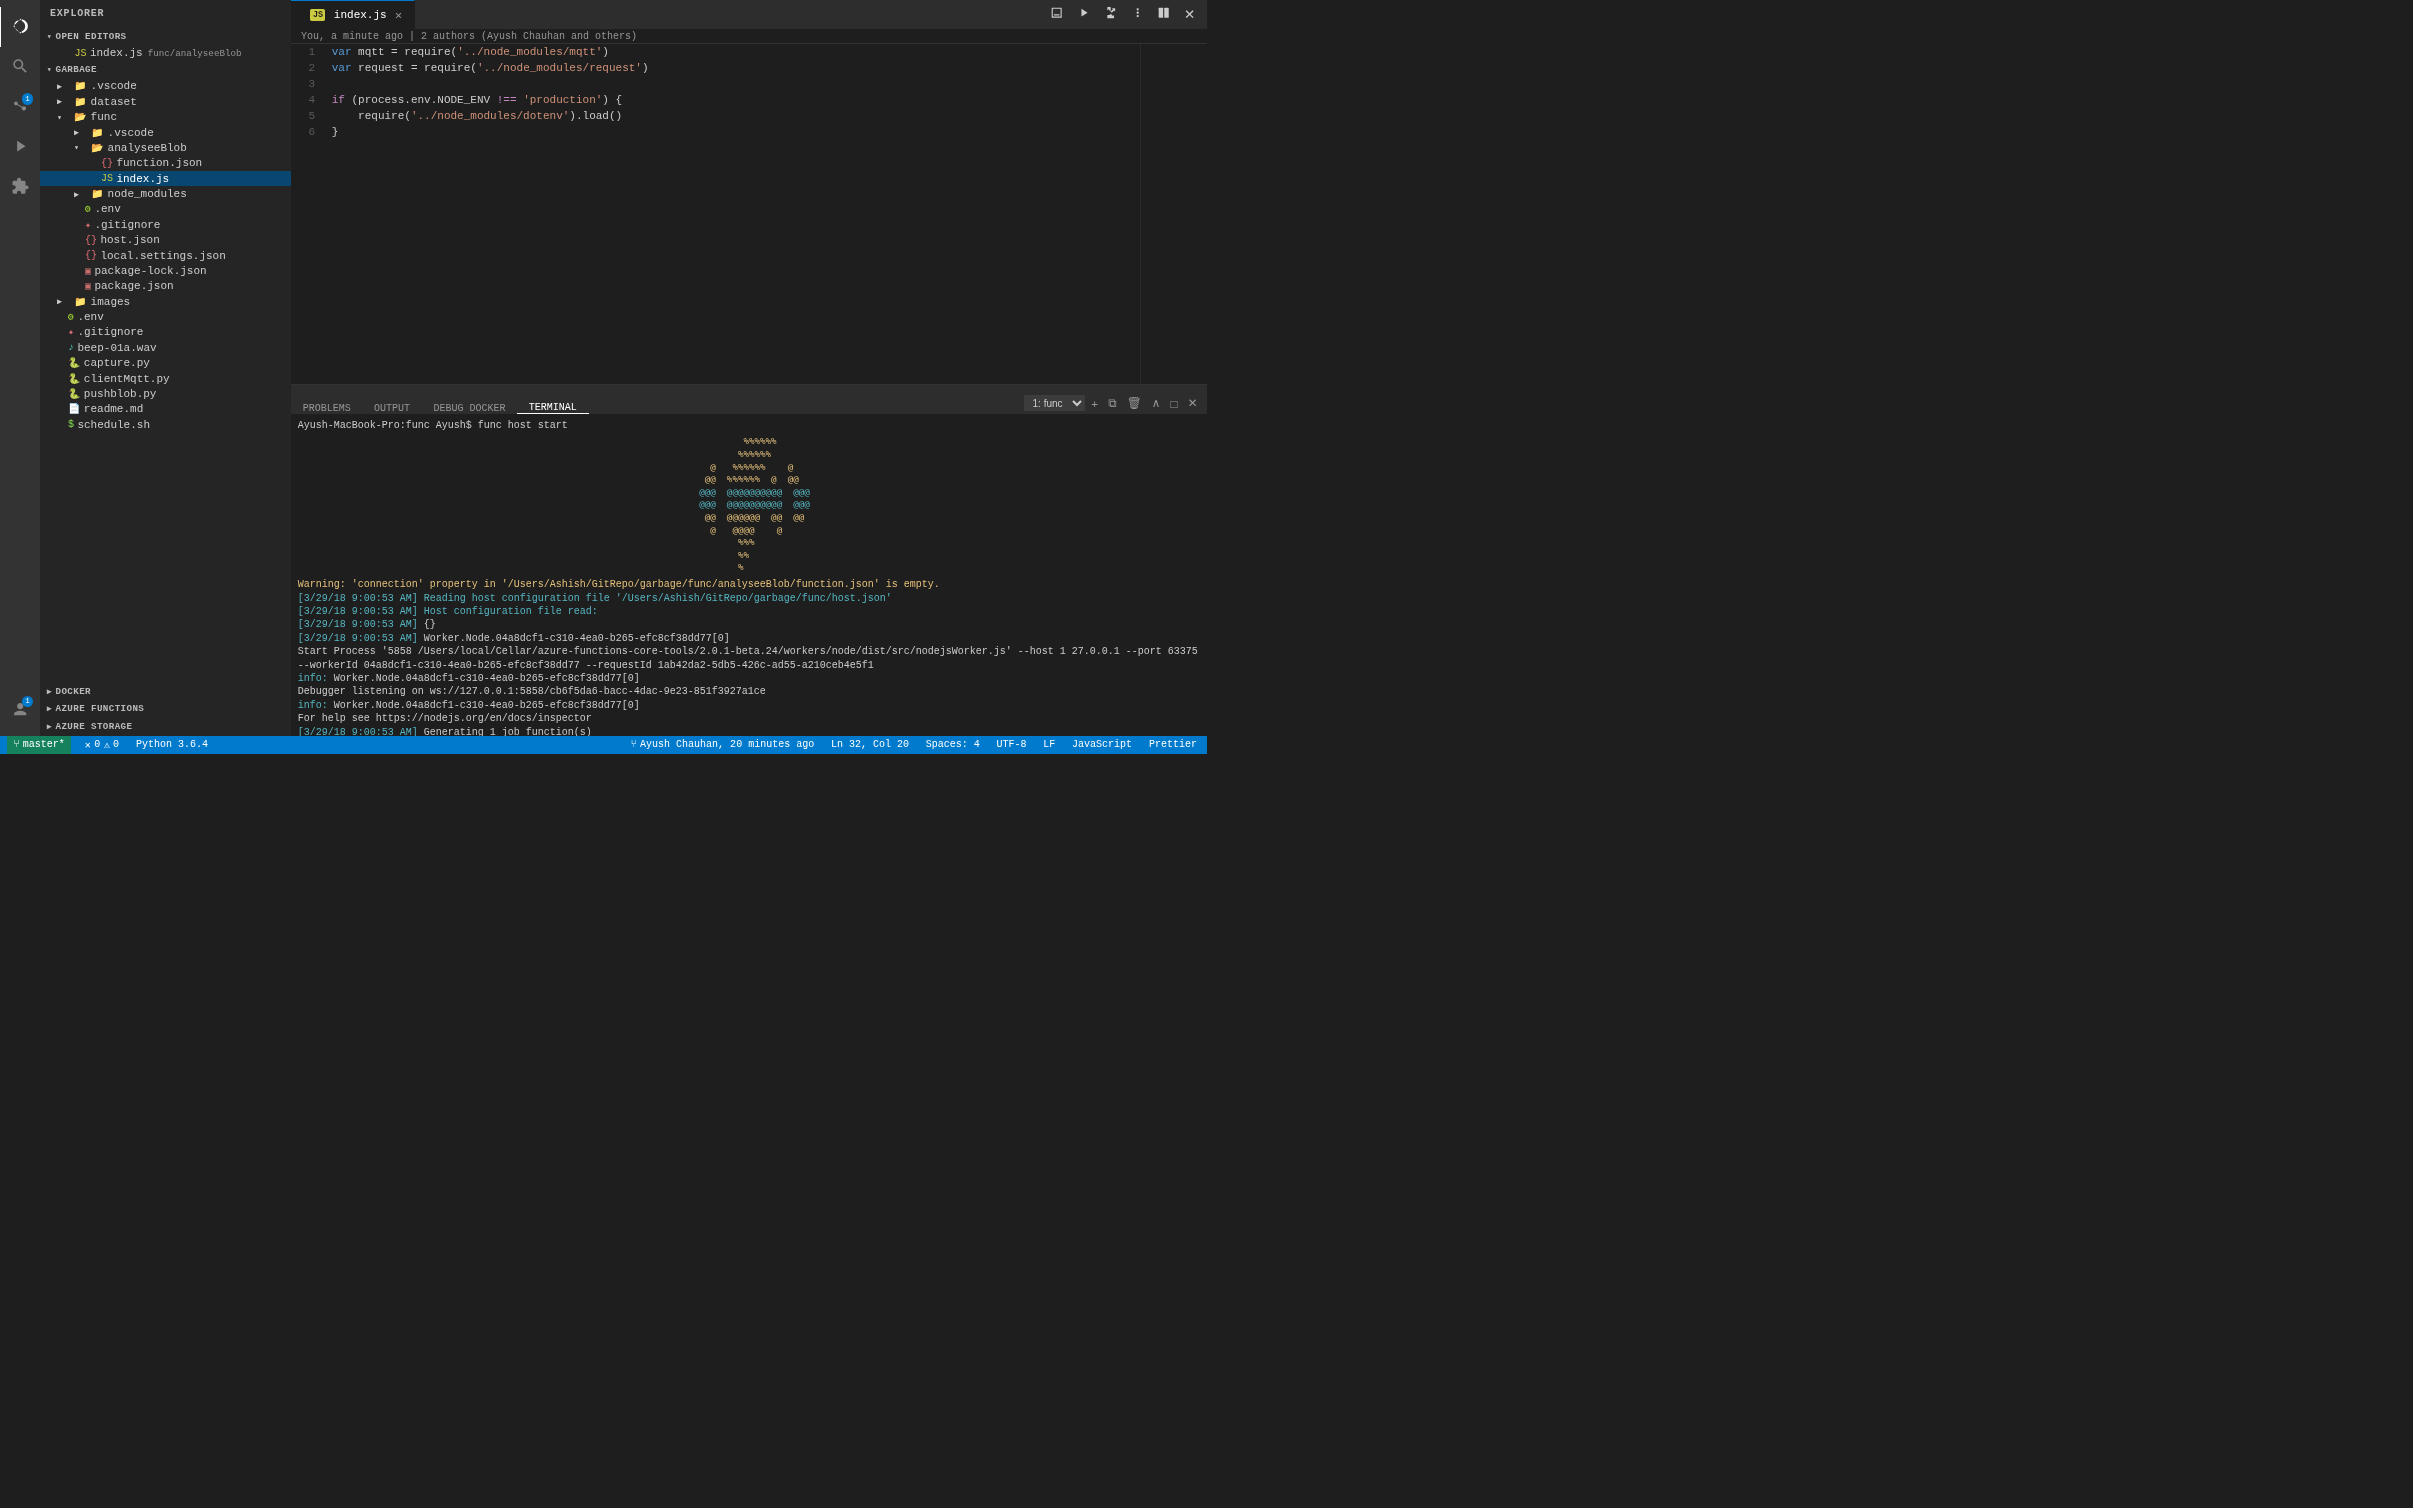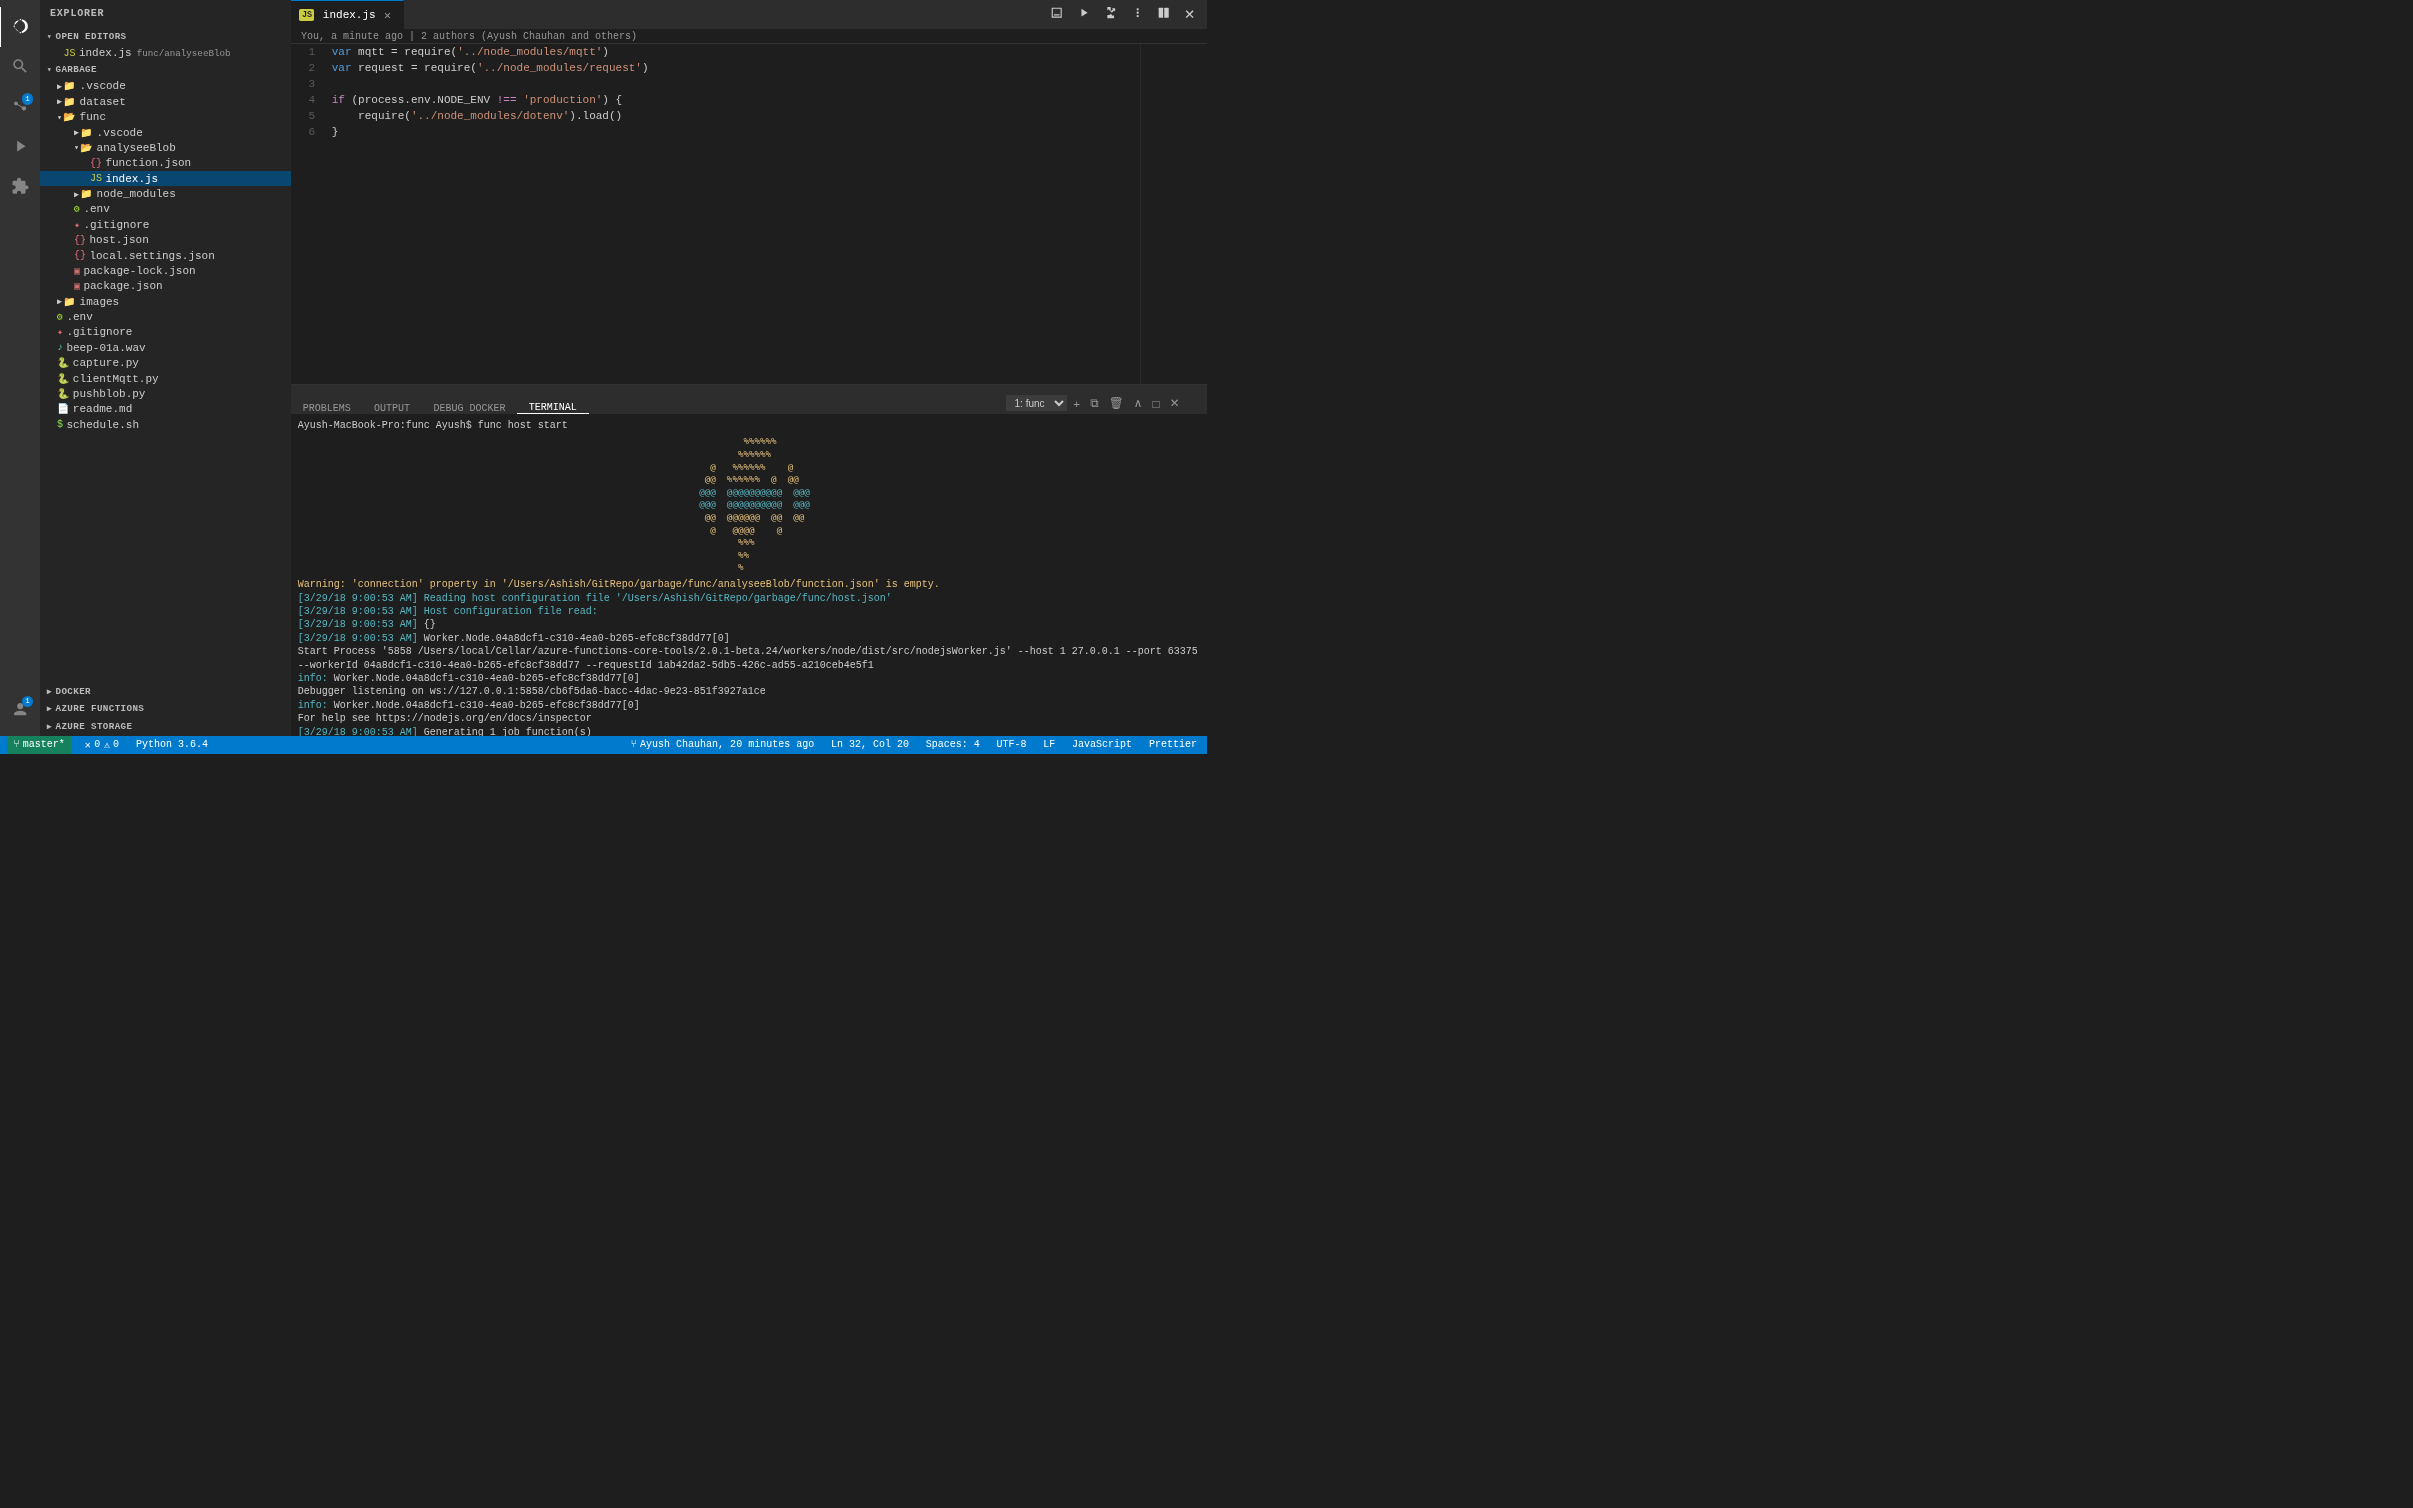--- a/index.html
+++ b/index.html
@@ -117,20 +117,21 @@
 
     .tree-item.active {
       background: #094771;
       color: #ffffff;
     }
 
     .file-icon {
       margin-right: 3.4px;
       font-size: 10px;
       flex-shrink: 0;
+      margin-left: 11px;
     }
 
     .file-icon.js { color: #cbcb41; }
     .file-icon.json { color: #e06c75; }
     .file-icon.folder { color: #dcb67a; }
     .file-icon.folder-open { color: #dcb67a; }
     .file-icon.git { color: #e06c75; }
     .file-icon.env { color: #a6e22e; }
     .file-icon.package { color: #cb6f6f; }
     .file-icon.txt { color: #9cdcfe; }
@@ -273,21 +274,21 @@
     .terminal-tab.active {
       color: #ffffff;
       border-bottom: 0.8px solid #ffffff;
     }
 
     .terminal-tab-actions {
       margin-left: auto;
       display: flex;
       align-items: center;
       gap: 3.4px;
-      padding-right: 24px;
+      padding-right: 6px;
     }
 
     .terminal-action-btn {
       background: none;
       border: none;
       color: #969696;
       cursor: pointer;
       padding: 3.4px;
       font-size: 11.7px;
       display: flex;

